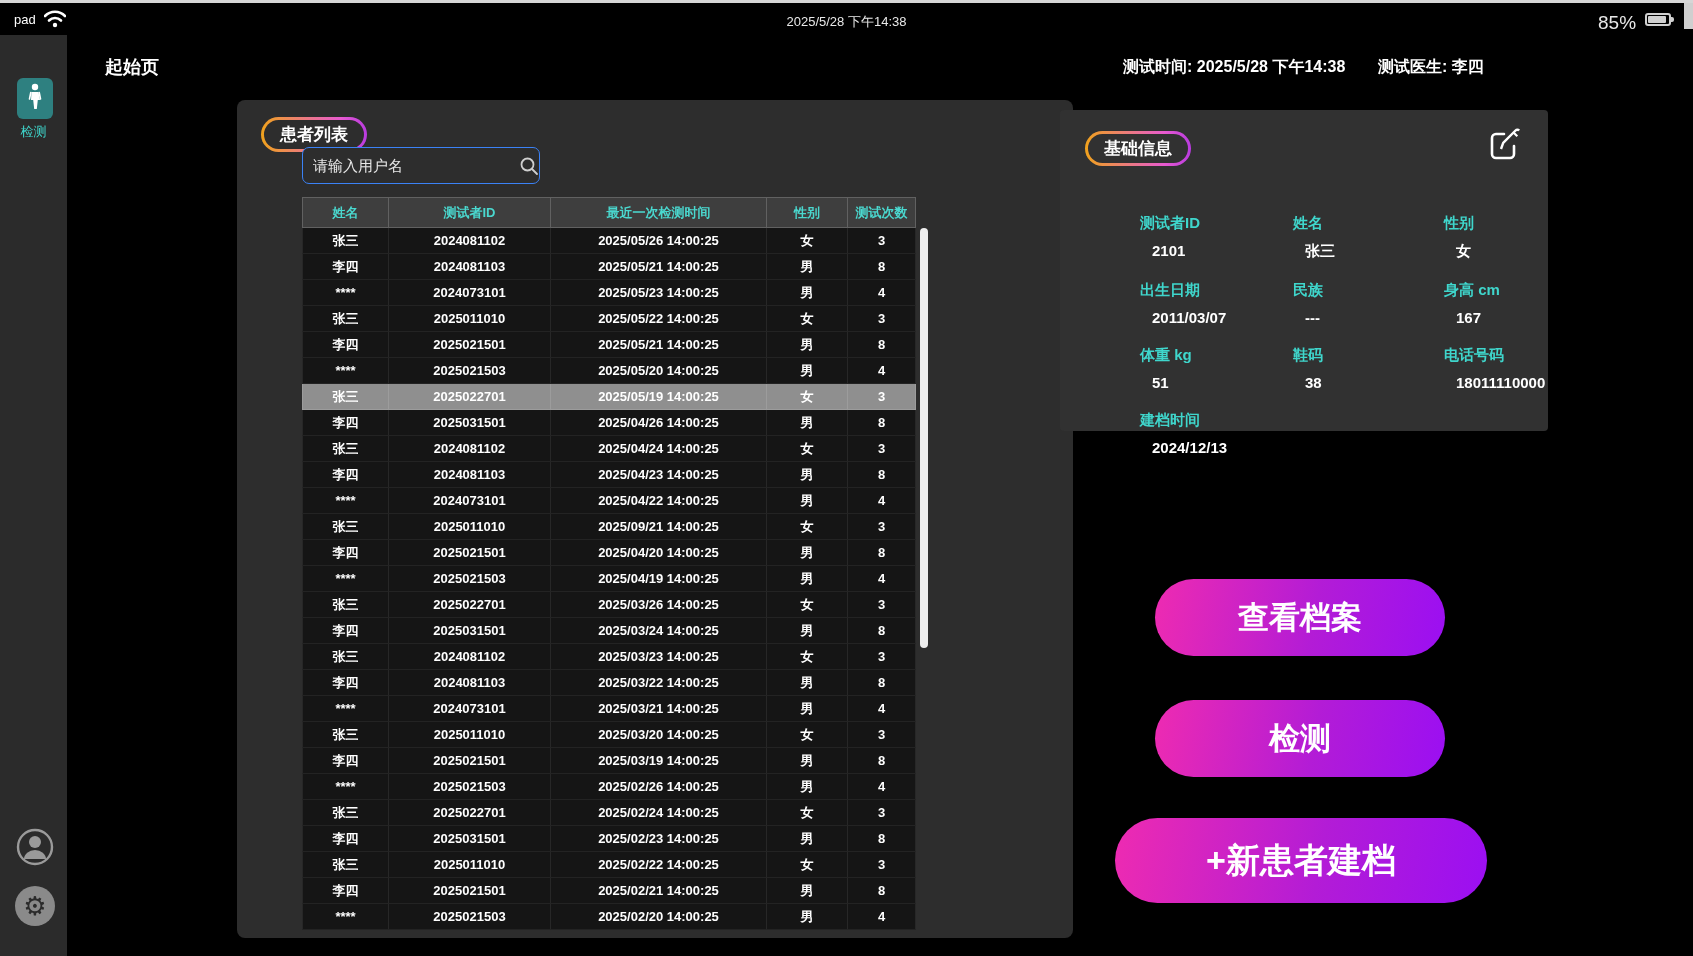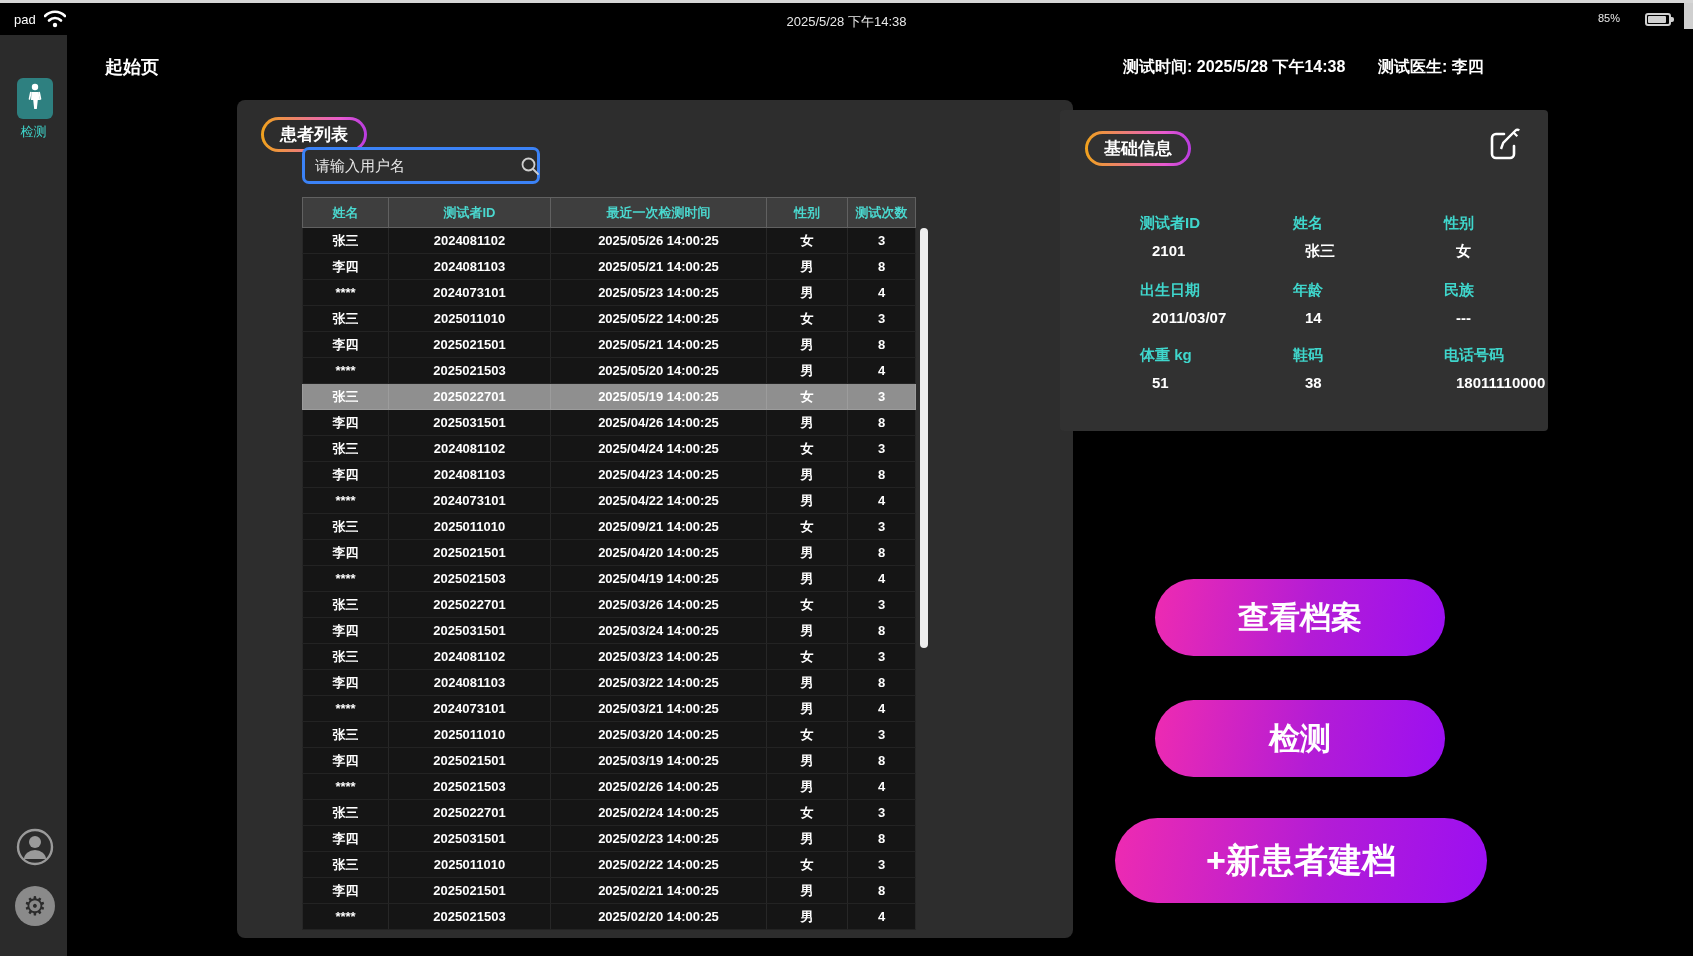--- a/index.html
+++ b/index.html
@@ -10,21 +10,21 @@
 
   
   .top-strip { left:0; top:0; width:1693px; height:3px; background:#d6d6d6; }
   .corner-bar { left:1684px; top:3px; width:9px; height:26px; background:#cfcfcf; }
 
   
   .statusbar { left:0; top:3px; width:1693px; height:32px; color:#fff; }
   .sb-device { left:14px; top:9px; font-size:13px; color:#fff; }
   .sb-wifi { left:44px; top:7px; }
   .sb-time { left:0; top:10px; width:1693px; text-align:center; font-size:13px; color:#e8e8e8; }
-  .sb-batt-pct { left:1598px; top:9px; font-size:11px; color:#e8e8e8; }
+  .sb-batt-pct { left:1598px; top:9px; font-size:19px; color:#e8e8e8; }
   .sb-batt { left:1645px; top:10px; width:26px; height:13px; border:2px solid #d0d0d0; border-radius:3px; }
   .sb-batt::after { content:""; position:absolute; right:-5px; top:2px; width:3px; height:5px; background:#d0d0d0; border-radius:0 2px 2px 0; }
   .sb-batt .fill { position:absolute; left:1px; top:1px; bottom:1px; width:18px; background:#d0d0d0; border-radius:1px; }
 
   
   .sidebar { left:0; top:35px; width:67px; height:921px; background:#2b2b2b; }
   .nav-tile { left:17px; top:43px; width:36px; height:41px; background:#2e8080; border-radius:6px;
     display:flex; align-items:center; justify-content:center; }
   .nav-label { left:0; top:88px; width:67px; text-align:center; color:#3fd6cc; font-size:13px; }
   .side-user { left:16px; top:793px; width:38px; height:38px; }
@@ -41,21 +41,21 @@
   
   .pill { display:inline-flex; padding:3px; border-radius:19px;
     background:linear-gradient(90deg,#f0a21c,#e85ad0 75%,#b93be0); }
   .pill .inner { background:#2d2d2d; border-radius:16px; padding:3px 16px;
     color:#fff; font-size:17px; font-weight:bold; white-space:nowrap; }
 
   
   .patient-panel { left:237px; top:100px; width:836px; height:838px; background:#2d2d2d; border-radius:8px; }
   .pp-pill { left:24px; top:17px; }
   .search-box { left:65px; top:47px; width:238px; height:37px; background:#2d2d2d;
-    border:3px solid #3b82f6; border-radius:7px; display:flex; align-items:center; }
+    border:1px solid #3b82f6; border-radius:7px; display:flex; align-items:center; }
   .search-box input { flex:1; background:transparent; border:none; outline:none;
     color:#f0f0f0; font-size:15px; padding:0 6px 0 10px; font-family:inherit; }
   .search-box input::placeholder { color:#e8e8e8; opacity:1; }
   .search-ico { width:30px; display:flex; justify-content:center; }
 
   .ptable { left:65px; top:97px; width:614px; }
   .trow { display:grid; grid-template-columns:87px 162px 216px 81px 68px; width:614px; }
   .thead { height:31px; }
   .thead .cell { background:#3e3e3e; border:1px solid #616161; border-left:none;
     color:#4ad8cf; font-size:13px; font-weight:bold; display:flex; align-items:center; justify-content:center; }
@@ -383,38 +383,42 @@
         </div>
         <div class="field">
           <div class="flabel">性别</div>
           <div class="fvalue">女</div>
         </div>
         <div class="field">
           <div class="flabel">出生日期</div>
           <div class="fvalue">2011/03/07</div>
         </div>
         <div class="field">
-          <div class="flabel">年龄</div>
-          <div class="fvalue">14</div>
-        </div>
-        <div class="field">
           <div class="flabel">民族</div>
           <div class="fvalue">---</div>
         </div>
         <div class="field">
+          <div class="flabel">身高 cm</div>
+          <div class="fvalue">167</div>
+        </div>
+        <div class="field">
           <div class="flabel">体重 kg</div>
           <div class="fvalue">51</div>
         </div>
         <div class="field">
           <div class="flabel">鞋码</div>
           <div class="fvalue">38</div>
         </div>
         <div class="field">
           <div class="flabel">电话号码</div>
           <div class="fvalue">18011110000</div>
+        </div>
+        <div class="field">
+          <div class="flabel">建档时间</div>
+          <div class="fvalue">2024/12/13</div>
         </div>
       </div>
   </div>
 
   <button class="abs grad-btn btn-archive">查看档案</button>
   <button class="abs grad-btn btn-detect">检测</button>
   <button class="abs grad-btn btn-new">+新患者建档</button>
 
 </div>
 

